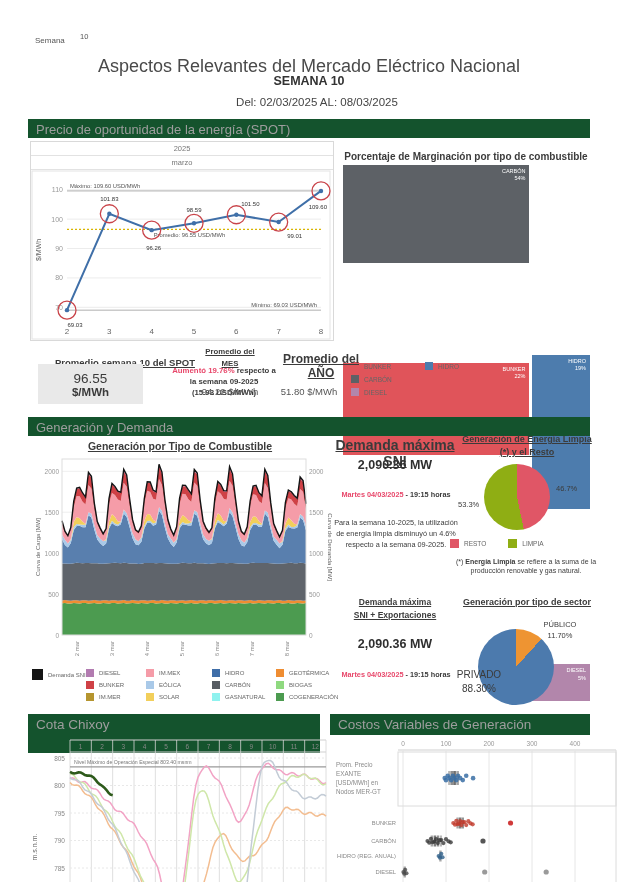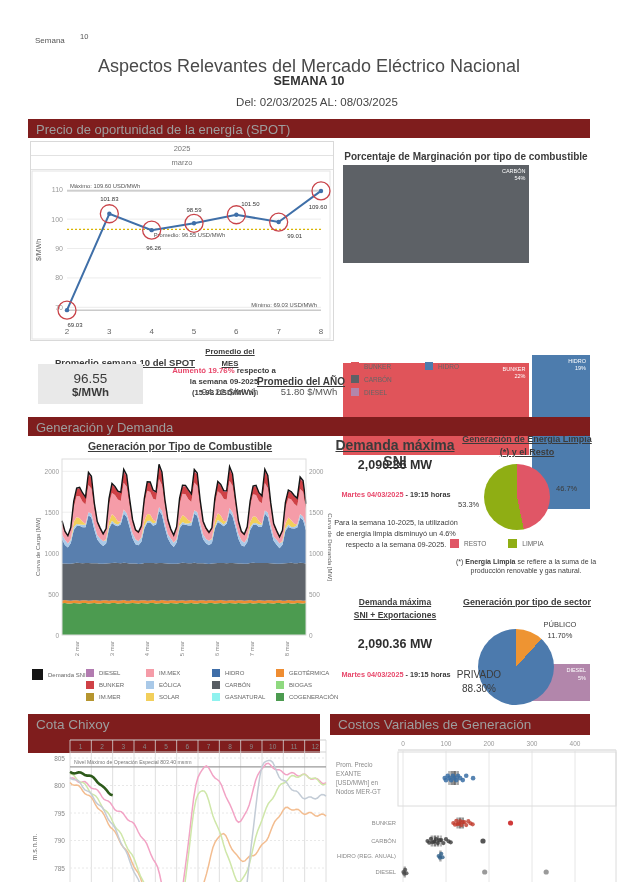--- a/index.html
+++ b/index.html
@@ -1,20 +1,20 @@
 <!DOCTYPE html>
 <html><head>
 <meta charset="utf-8">
 <style>
   html,body{margin:0;padding:0;background:#fff;}
   .page{position:relative;width:618px;height:882px;background:#fff;overflow:hidden;
         font-family:"Liberation Sans",sans-serif;color:#333;}
   .abs{position:absolute;}
   .center{text-align:center;}
-  .section-bar{position:absolute;background:#7f1d1d;color:#9d9d9d;font-size:13px;
+  .section-bar{position:absolute;background:#14532d;color:#9d9d9d;font-size:13px;
                padding:3px 8px;box-sizing:border-box;white-space:nowrap;overflow:hidden;}
   .hd-title{font-size:18px;color:#4a4a4a;}
   .hd-sub{font-size:12.5px;font-weight:bold;color:#333;}
   .hd-date{font-size:11.5px;color:#444;padding-left:8px;}
   .bu{font-weight:bold;text-decoration:underline;color:#3b3b3b;}
   .red-txt{color:#e8486b;}
   .chart-box{border:1px solid #d9d9d9;background:#fff;}
   .spot-hdr{height:13px;line-height:13px;text-align:center;font-size:7.5px;color:#777;
             border-bottom:1px solid #e2e2e2;}
   .graybox{background:#e9e9e9;display:flex;flex-direction:column;align-items:center;justify-content:center;}
@@ -142,21 +142,21 @@
   <div class="abs center" style="left:148px;top:366px;width:152px;font-size:7.8px;font-weight:bold;color:#3b3b3b;line-height:1.4;">
     <span class="red-txt">Aumentó 19.76%</span><span> respecto a</span><br>
     <span>la semana 09-2025</span><br>
     <span>(15.93 USD/MWh)</span>
   </div>
   <div class="abs center bu" style="left:198px;top:346px;width:64px;font-size:7.8px;line-height:1.5;">
     <span>Promedio del</span><br>
     <span>MES</span>
   </div>
   <div class="abs center" style="left:190px;top:386px;width:80px;font-size:9.5px;color:#555;">94.22 $/MWh</div>
-  <div class="abs center bu" style="left:256px;top:352px;width:90px;font-size:10px;margin-top:24px;">Promedio del AÑO</div>
+  <div class="abs center bu" style="left:276px;top:352px;width:90px;font-size:12px;">Promedio del AÑO</div>
   <div class="abs center" style="left:266px;top:386px;width:86px;font-size:9.5px;color:#555;">51.80 $/MWh</div>
 
   <div class="section-bar" style="left:28px;top:417px;width:562px;height:19px;">Generación y Demanda</div>
 
   <div class="abs center bu" style="left:40px;top:440px;width:280px;font-size:10.5px;">Generación por Tipo de Combustible</div>
   <svg id="gen-svg" class="abs" style="left:30px;top:453px;" width="306" height="212">
       <line x1="32" y1="182" x2="276" y2="182" stroke="#efefef"></line>
       <text x="29" y="184.5" font-size="6.5" fill="#999" text-anchor="end">0</text>
       <text x="279" y="184.5" font-size="6.5" fill="#999" text-anchor="start">0</text>
       <line x1="32" y1="141.06976744186048" x2="276" y2="141.06976744186048" stroke="#efefef"></line>

